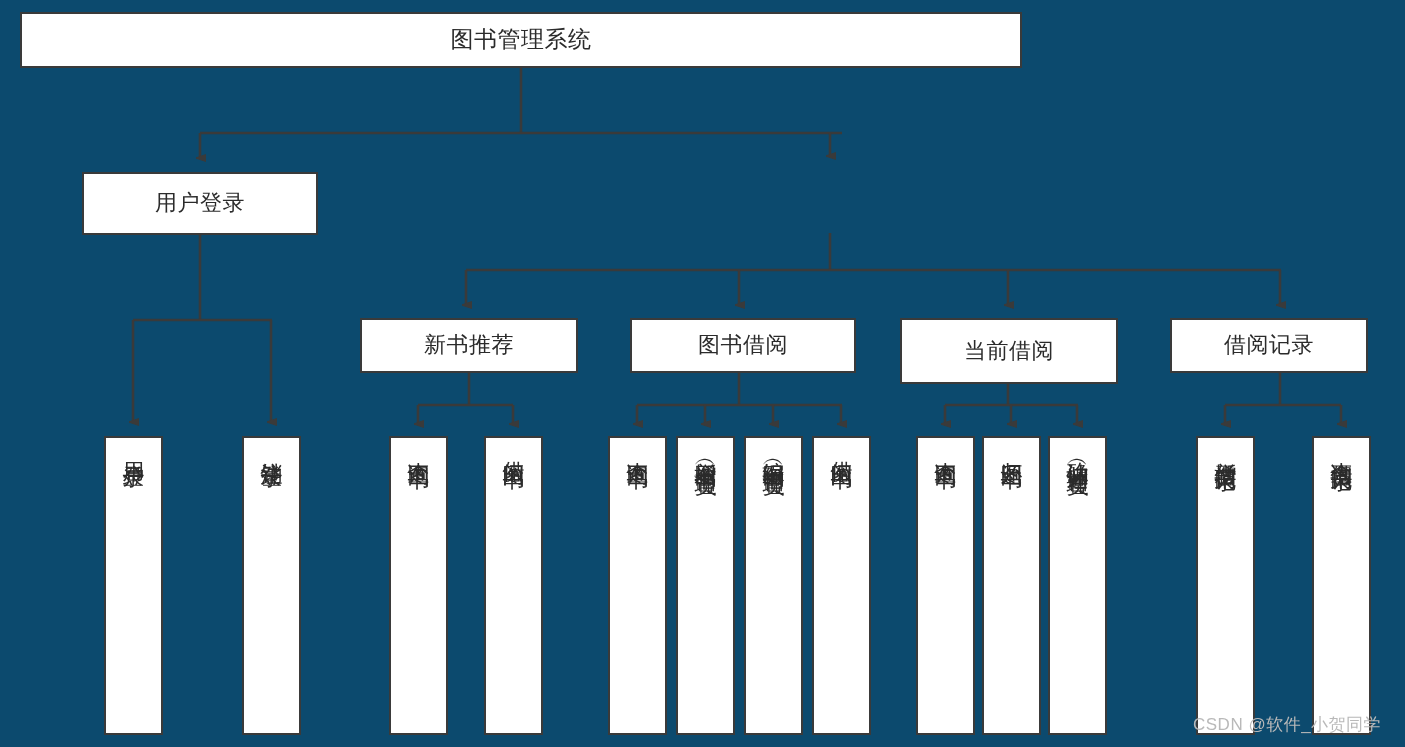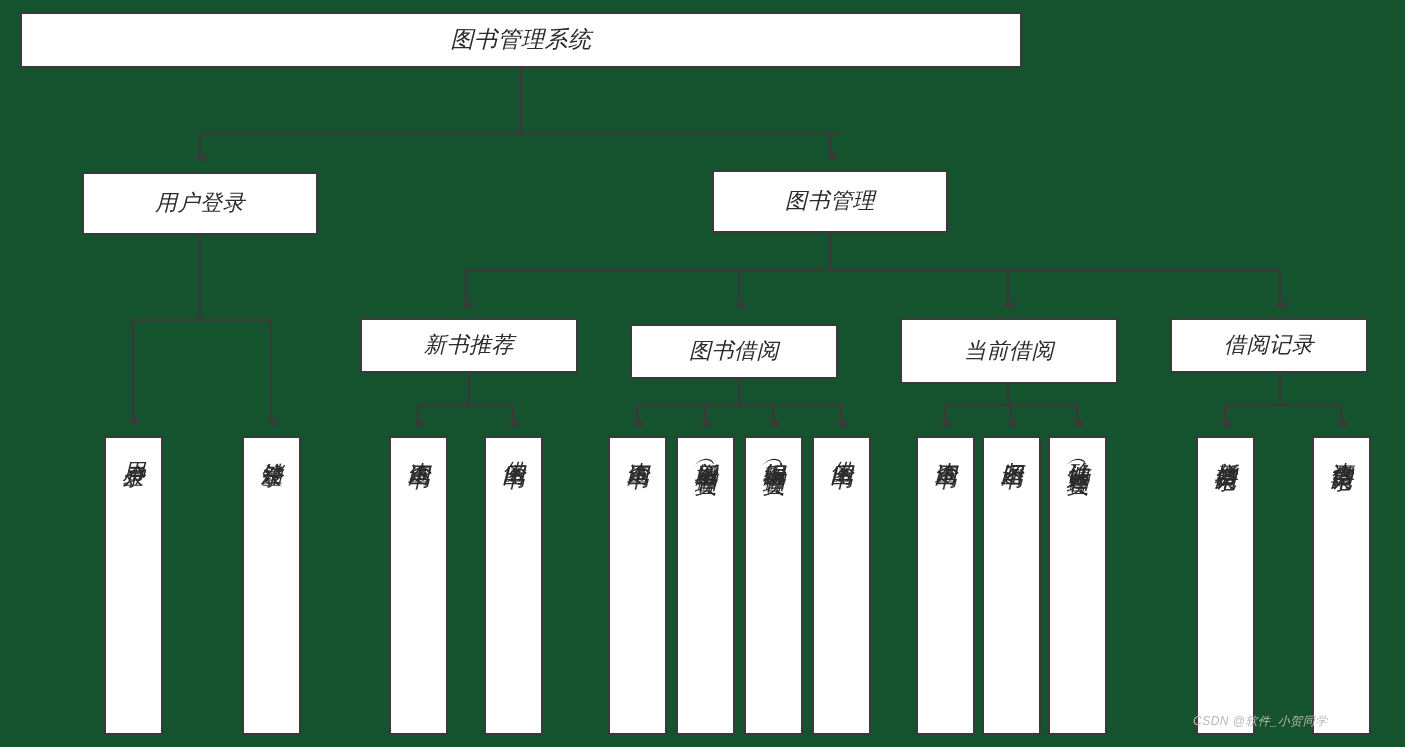--- a/index.html
+++ b/index.html
@@ -7,23 +7,22 @@
     padding: 0;
     background: #ffffff;
   }
   body {
     font-family: "Liberation Sans", "DejaVu Sans", sans-serif;
   }
   #canvas {
     position: relative;
     width: 1405px;
     height: 747px;
-    background: #14532d;
+    background: #0c4a6e;
     overflow: hidden;
-    font-style: italic;
   }
   #wires {
     position: absolute;
     left: 0;
     top: 0;
     width: 1405px;
     height: 747px;
     pointer-events: none;
   }
   .node {
@@ -54,21 +53,21 @@
     writing-mode: vertical-rl;
     text-orientation: upright;
     font-size: 22px;
     line-height: 1.18;
     letter-spacing: 2px;
     white-space: nowrap;
     color: #2b2b2b;
   }
   .watermark {
     position: absolute;
-    font-size: 12px;
+    font-size: 17px;
     color: #b9b9b9;
     white-space: nowrap;
     letter-spacing: 0.5px;
   }
 </style>
 </head>
 <body>
 
 <div id="canvas">
 
@@ -122,28 +121,25 @@
     </g>
   </svg>
 
   <div class="node h root" style="left:20px; top:12px; width:1002px; height:56px;">
     <span>图书管理系统</span>
   </div>
 
   <div class="node h" style="left:82px; top:172px; width:236px; height:63px;">
     <span>用户登录</span>
   </div>
-  <div class="node h" style="left:712px; top:170px; width:236px; height:63px;">
-    <span>图书管理</span>
-  </div>
 
   <div class="node h" style="left:360px; top:318px; width:218px; height:55px;">
     <span>新书推荐</span>
   </div>
-  <div class="node h" style="left:630px; top:318px; width:208px; height:55px;margin-top:6px;">
+  <div class="node h" style="left:630px; top:318px; width:226px; height:55px;">
     <span>图书借阅</span>
   </div>
   <div class="node h" style="left:900px; top:318px; width:218px; height:66px;">
     <span>当前借阅</span>
   </div>
   <div class="node h" style="left:1170px; top:318px; width:198px; height:55px;">
     <span>借阅记录</span>
   </div>
 
   <div class="node v" style="left:104px; top:436px; width:59px; height:299px;">

